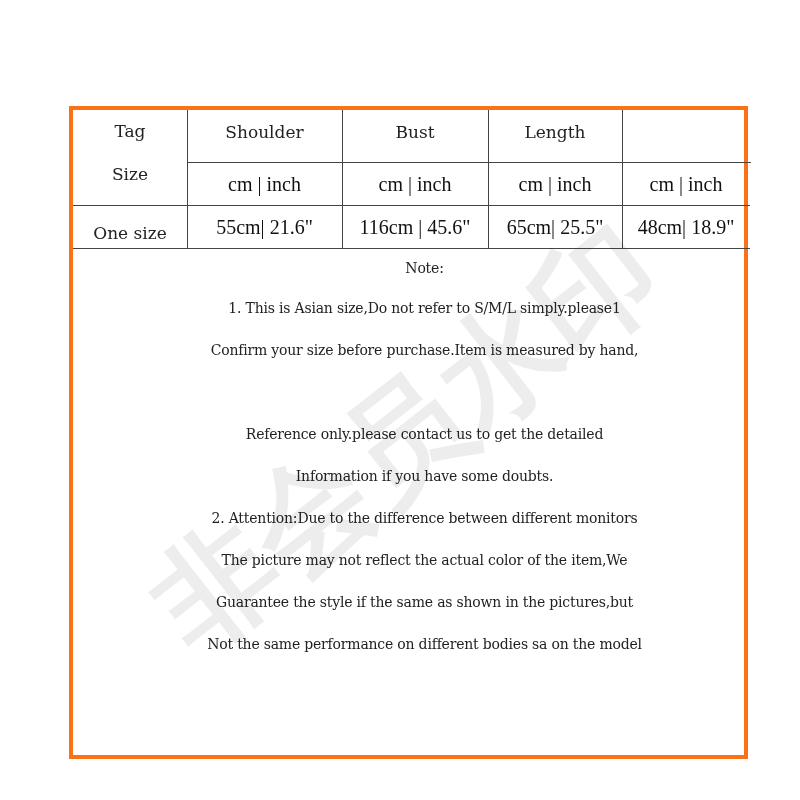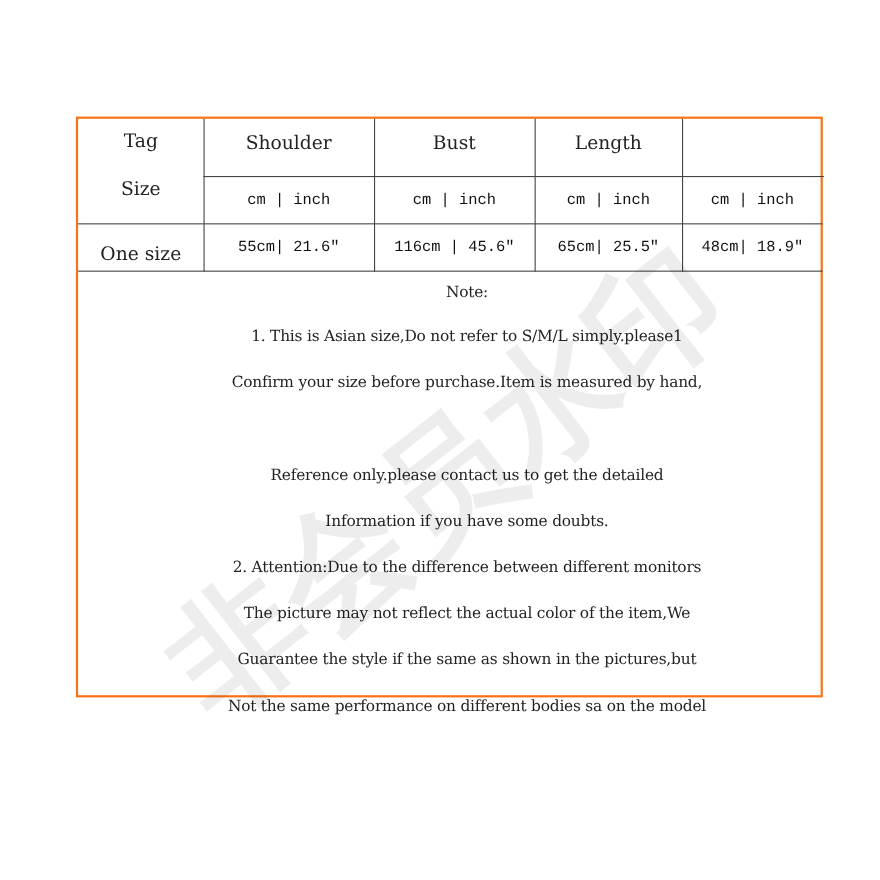--- a/index.html
+++ b/index.html
@@ -1,27 +1,27 @@
 <!DOCTYPE html>
 <html><head>
 <meta charset="utf-8">
 <style>
   html, body { margin: 0; padding: 0; }
   body {
     width: 800px; height: 800px; background: #ffffff; position: relative; overflow: hidden;
     font-family: "DejaVu Serif", serif; color: #222;
   }
-  .sheet { position: absolute; left: 69px; top: 106px; width: 679px; height: 528px;
-    border: 2px solid #f97316; box-sizing: border-box; }
+  .sheet { position: absolute; left: 69px; top: 106px; width: 679px; height: 653px;
+    border: 4px solid #f97316; box-sizing: border-box; }
   .vline { position: absolute; width: 1px; background: #444; }
   .hline { position: absolute; height: 1px; background: #444; }
   .cell { position: absolute; display: flex; align-items: center; justify-content: center;
     text-align: center; white-space: nowrap; }
   .serif { font-family: "DejaVu Serif", serif; font-size: 17px; color: #222; }
-  .sans { font-family: Liberation Mono, monospace; font-size: 14px; color: #111; }
+  .sans { font-family: Liberation Serif, serif; font-size: 20px; color: #111; }
   .note-line { position: absolute; left: 16px; width: 100%; text-align: center;
     font-family: "DejaVu Serif", serif; font-size: 14px; color: #222; white-space: nowrap; letter-spacing: -0.2px; }
   .watermark { position: absolute; left: 120px; top: 560px; font-family: "DejaVu Sans", sans-serif;
     font-size: 120px; color: rgba(0,0,0,0.07); transform: rotate(-38deg); transform-origin: left top;
     white-space: nowrap; pointer-events: none; font-weight: bold; }
 </style>
 </head>
 <body>
 
 <div class="sheet">

